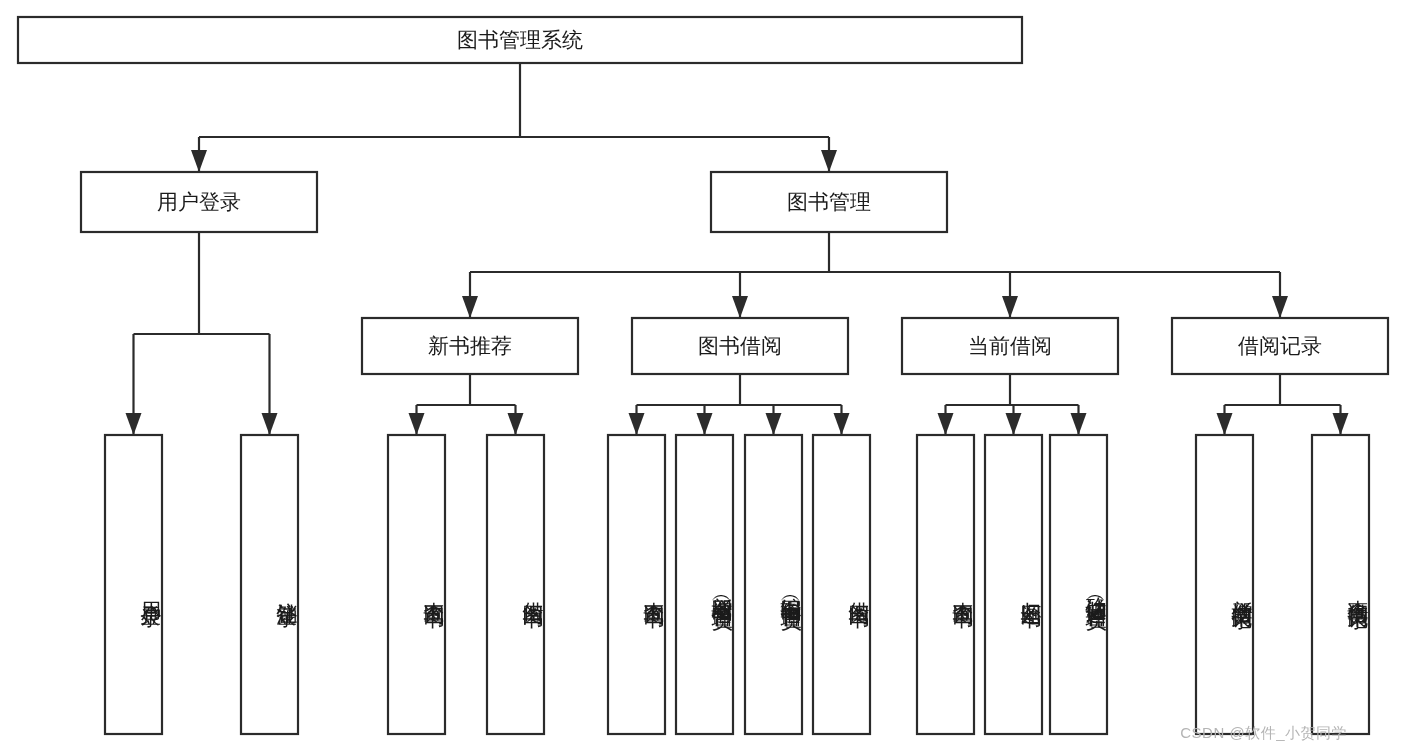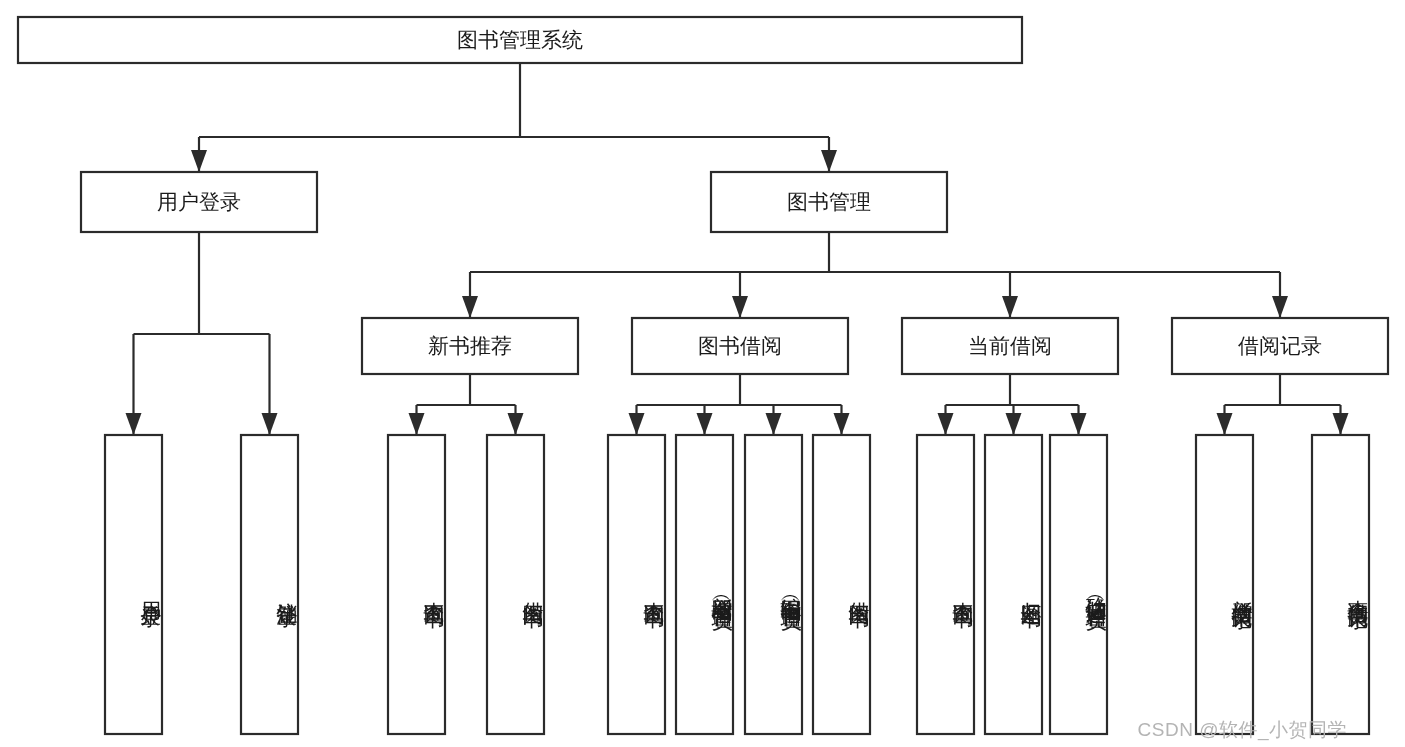--- a/index.html
+++ b/index.html
@@ -64,21 +64,21 @@
     justify-content: center;
     white-space: nowrap;
     pointer-events: none;
     user-select: none;
   }
   .watermark {
     position: absolute;
     right: 8px;
     bottom: 4px;
     font-family: "Liberation Sans", "DejaVu Sans", sans-serif;
-    font-size: 19px;
+    font-size: 15px;
     color: #b4b4b4;
     letter-spacing: 0.5px;
     white-space: nowrap;
   }
 </style>
 </head>
 <body>
 
 <div id="diagram-root">
 

